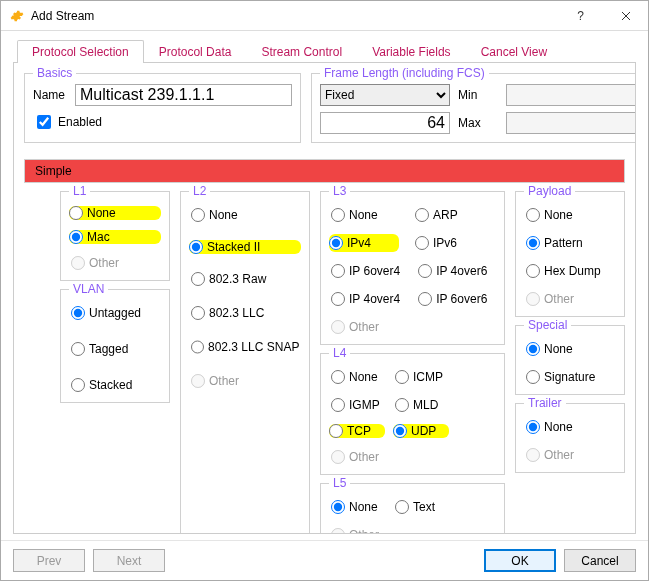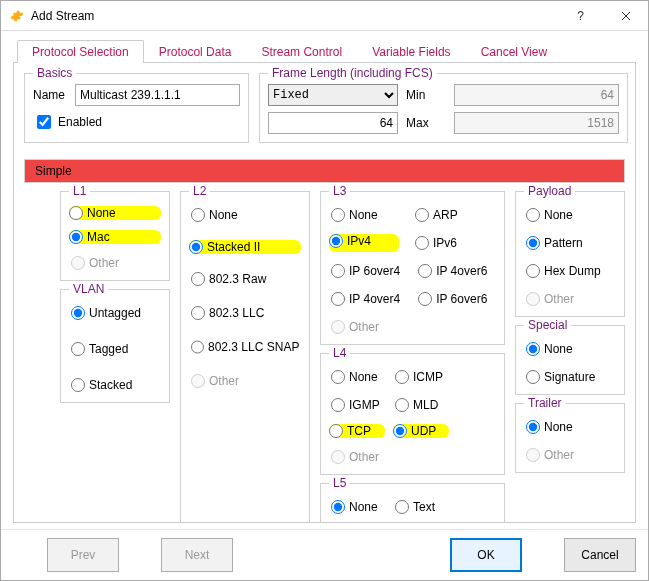--- a/index.html
+++ b/index.html
@@ -70,31 +70,31 @@
   }
   .row { display: flex; gap: 10px; }
   .group {
     border: 1px solid #d0d0d0;
     padding: 10px 8px 8px 8px;
     position: relative;
   }
   .group > .legend {
     position: absolute; top: -8px; left: 8px;
     background: #fff; padding: 0 4px;
-    font-size: 12px; color: #701a75;
+    font-size: 12px; color: #8b5cf6;
   }
   .basics { flex: 1; }
   .framelen { flex: 1; }
   .label { margin-right: 4px; }
   input[type="text"].edit {
     border: 1px solid #aaa; padding: 2px 4px; height: 22px;
-    font-family: inherit; font-size: 12px;
+    font-family: inherit; font-size: 16px;
   }
   select.combo {
-    border: 1px solid #888; height: 22px; font-family: Liberation Mono, monospace; font-size: 12px;
+    border: 1px solid #888; height: 22px; font-family: Liberation Sans, sans-serif; font-size: 12px;
     background: #efefef;
   }
   input[type="text"].ro {
     background: #f5f5f5; color: #888; text-align: right;
   }
   .chk {
     display: inline-flex; align-items: center; gap: 4px;
     margin-top: 6px;
   }
   .chk input { width: 14px; height: 14px; }
@@ -112,45 +112,44 @@
     margin-top: 8px;
   }
   .cols {
     display: grid;
     grid-template-columns: 110px 130px 1fr 110px;
     gap: 10px;
     padding-left: 36px;
   }
   .vstack { display: flex; flex-direction: column; gap: 8px; }
   .radio {
-    display: inline-flex; align-items: flex-start; gap: 4px;
+    display: inline-flex; align-items: center; gap: 4px;
     cursor: pointer;
     padding: 2px 2px;
     white-space: nowrap;
   }
   .radio input { width: 14px; height: 14px; margin:0; }
   .radio.disabled { color: #999; }
   .hl { background: #ffff00; border-radius: 6px; padding: 0 6px 0 0; }
   .radiolist { display: flex; flex-direction: column; gap: 10px; padding-top: 4px; }
   .radiowrap { display: flex; flex-wrap: wrap; column-gap: 14px; row-gap: 10px; padding-top:4px;}
   .radiowrap .radio { min-width: 70px; }
   .l4row { display: flex; flex-wrap: wrap; column-gap: 8px; row-gap: 10px; padding-top:4px;}
   .l4row .radio { min-width: 56px; }
   .btnbar {
     display: flex; gap: 8px; padding: 8px 12px;
     border-top: 1px solid #e5e5e5;
     align-items: center;
   }
   button.btn {
-    min-width: 72px; height: 34px;
+    min-width: 72px; height: 23px;
     border: 1px solid #adadad;
     background: #e9e9e9;
     font-family: inherit; font-size: 12px;
     cursor: pointer;
-    margin-left: 34px;
   }
   button.btn:disabled { color: #9a9a9a; background: #f2f2f2; cursor: default; }
   button.btn.primary { border: 2px solid #0078d7; background: #e7f3fe; }
 </style>
 </head>
 <body>
 
 <div class="window">
   <div class="titlebar">
     <span class="gear">

